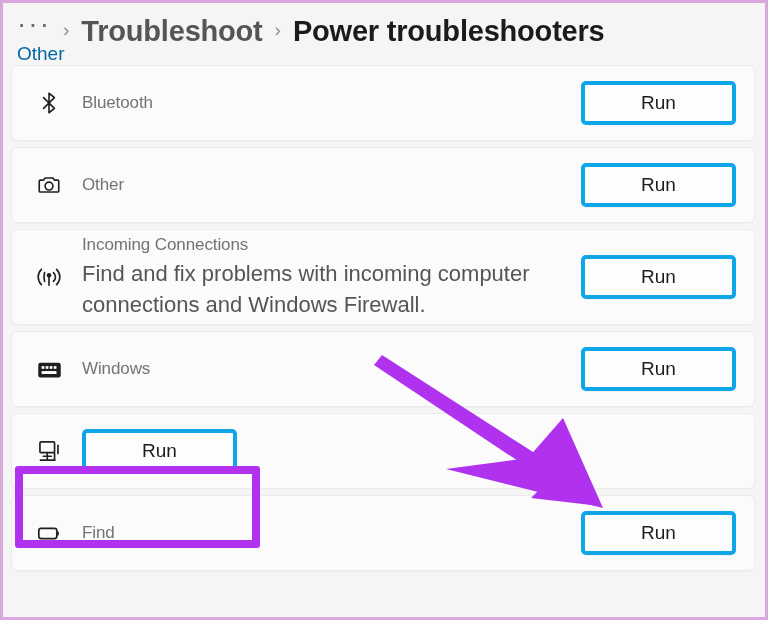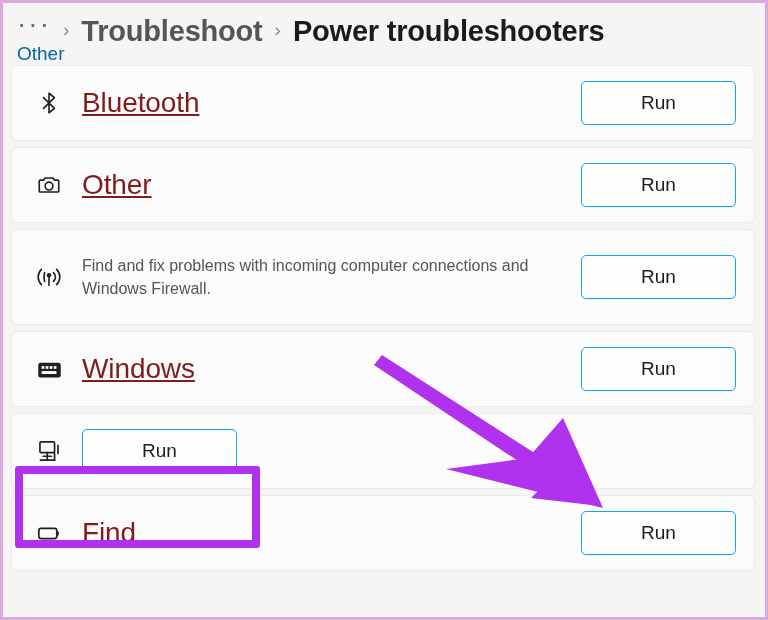--- a/index.html
+++ b/index.html
@@ -105,40 +105,39 @@
     margin-right: 16px;
   }
   .card-text {
     flex: 1;
     min-width: 0;
     display: flex;
     flex-direction: column;
     justify-content: center;
   }
   .card-title {
-    font-size: 28px;
-    color: #7f1d1d;
+    font-size: 17px;
+    color: #737373;
     font-weight: 400;
     letter-spacing: -0.1px;
     line-height: 1.35;
-    text-decoration: underline;
   }
   .card-desc {
-    font-size: 16px;
+    font-size: 22px;
     color: #555555;
     line-height: 1.42;
     margin-top: 1px;
     max-width: 470px;
   }
   .run-btn {
     width: 155px;
     min-width: 155px;
     height: 44px;
     background: #fdfdfd;
-    border: 1px solid #0ea5e9;
+    border: 4px solid #0ea5e9;
     border-radius: 5px;
     font-family: "Liberation Sans", sans-serif;
     font-size: 19px;
     color: #1d1d1d;
     cursor: pointer;
     box-shadow: 0 1px 0 rgba(0,0,0,0.03);
     padding: 0;
   }
 
   
@@ -209,20 +208,21 @@
         <svg width="28" height="28" viewBox="0 0 24 24" fill="none" stroke="#1f1f1f" stroke-width="1.4" stroke-linecap="round" stroke-linejoin="round">
           <path d="M5.5 5.5a9 9 0 000 13"></path>
           <path d="M8.2 8.2a5 9 0 000 7.6" transform="scale(1,1)"></path>
           <path d="M18.5 5.5a9 9 0 010 13"></path>
           <path d="M15.8 8.2a5 5 0 010 7.6"></path>
           <circle cx="12" cy="10.5" r="1.9" fill="#1f1f1f" stroke="none"></circle>
           <path d="M12 12.4V19"></path>
         </svg>
       </span>
       <span class="card-text">
+        <span class="card-title">Incoming Connections</span>
         <span class="card-desc">Find and fix problems with incoming computer connections and Windows Firewall.</span>
       </span>
       <button class="run-btn">Run</button>
     </div>
 
     <div class="card h-short">
       <span class="card-icon">
         <svg width="27" height="27" viewBox="0 0 24 24">
           <rect x="2" y="6" width="20" height="13" rx="2" fill="#1f1f1f"></rect>
           <rect x="5" y="9" width="2.4" height="2.4" fill="#ffffff"></rect>

